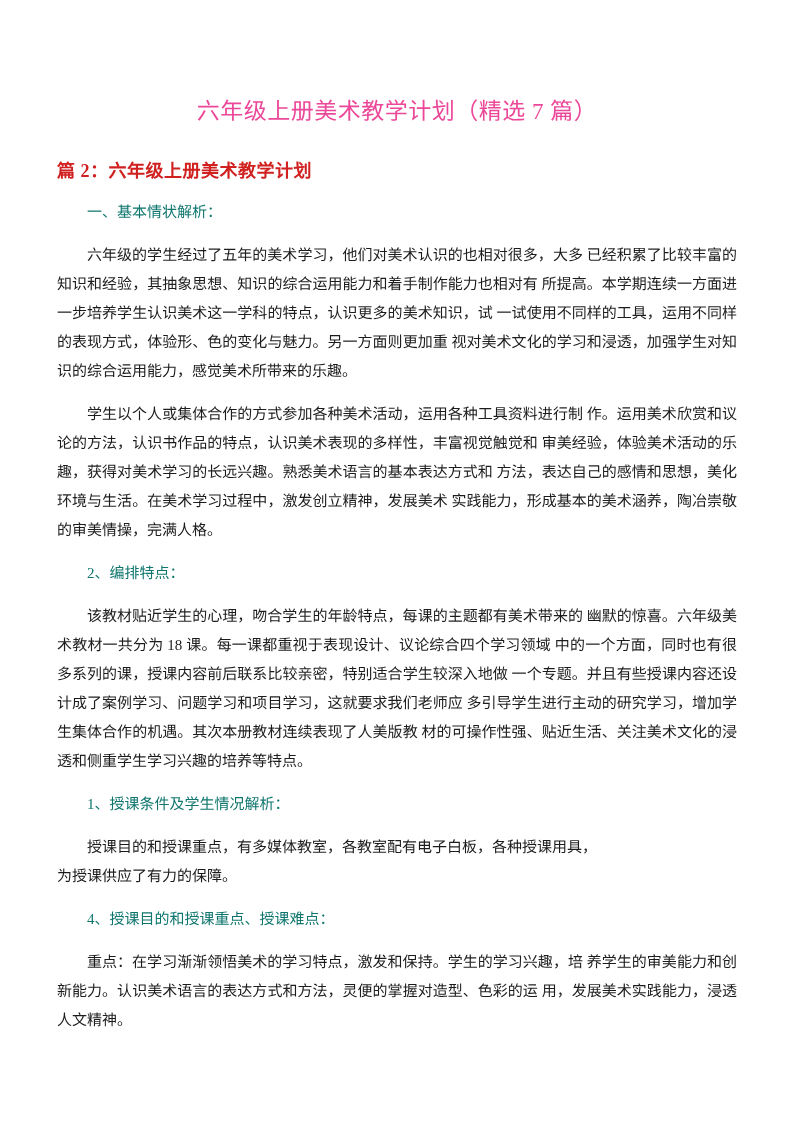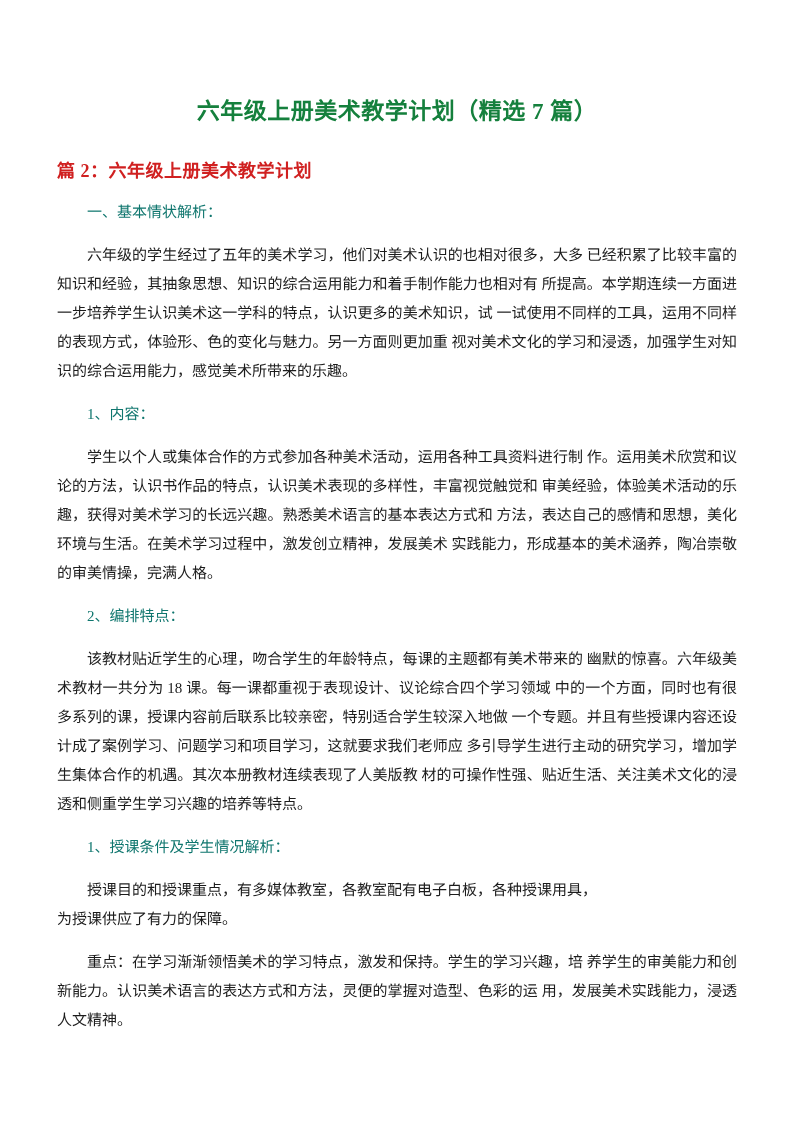--- a/index.html
+++ b/index.html
@@ -16,22 +16,22 @@
     background: #ffffff;
     padding: 92px 57px 40px 57px;
     font-family: "Liberation Serif", "DejaVu Serif", serif;
     color: #1c1c1c;
     overflow: hidden;
   }
   .doc-title {
     margin: 0 0 30px 0;
     text-align: center;
     font-size: 23px;
-    font-weight: bold;
-    color: #15803d;
+    font-weight: normal;
+    color: #ec4899;
     letter-spacing: 0.5px;
   }
   .part-heading {
     margin: 0 0 16px 0;
     font-size: 18px;
     font-weight: bold;
     color: #d02020;
     letter-spacing: 0.5px;
   }
   .sec-heading {
@@ -60,24 +60,24 @@
 
 <div class="page">
   <h1 class="doc-title">六年级上册美术教学计划（精选 7 篇）</h1>
 
   <h2 class="part-heading">篇 2：六年级上册美术教学计划</h2>
 
   <p class="sec-heading">一、基本情状解析：</p>
   <p class="para">六年级的学生经过了五年的美术学习，他们对美术认识的也相对很多，大多 已经积累了比较丰富的知识和经验，其抽象思想、知识的综合运用能力和着手制作能力也相对有 所提高。本学期连续一方面进一步培养学生认识美术这一学科的特点，认识更多的美术知识，试 一试使用不同样的工具，运用不同样的表现方式，体验形、色的变化与魅力。另一方面则更加重 视对美术文化的学习和浸透，加强学生对知识的综合运用能力，感觉美术所带来的乐趣。</p>
 
 
-  <p class="sec-heading">1、内容：</p>
   <p class="para">学生以个人或集体合作的方式参加各种美术活动，运用各种工具资料进行制 作。运用美术欣赏和议论的方法，认识书作品的特点，认识美术表现的多样性，丰富视觉触觉和 审美经验，体验美术活动的乐趣，获得对美术学习的长远兴趣。熟悉美术语言的基本表达方式和 方法，表达自己的感情和思想，美化环境与生活。在美术学习过程中，激发创立精神，发展美术 实践能力，形成基本的美术涵养，陶冶崇敬的审美情操，完满人格。</p>
 
   <p class="sec-heading">2、编排特点：</p>
   <p class="para">该教材贴近学生的心理，吻合学生的年龄特点，每课的主题都有美术带来的 幽默的惊喜。六年级美术教材一共分为 18 课。每一课都重视于表现设计、议论综合四个学习领域 中的一个方面，同时也有很多系列的课，授课内容前后联系比较亲密，特别适合学生较深入地做 一个专题。并且有些授课内容还设计成了案例学习、问题学习和项目学习，这就要求我们老师应 多引导学生进行主动的研究学习，增加学生集体合作的机遇。其次本册教材连续表现了人美版教 材的可操作性强、贴近生活、关注美术文化的浸透和侧重学生学习兴趣的培养等特点。</p>
 
   <p class="sec-heading">1、授课条件及学生情况解析：</p>
   <p class="para pre">授课目的和授课重点，有多媒体教室，各教室配有电子白板，各种授课用具，
 为授课供应了有力的保障。</p>
 
+  <p class="sec-heading">4、授课目的和授课重点、授课难点：</p>
   <p class="para">重点：在学习渐渐领悟美术的学习特点，激发和保持。学生的学习兴趣，培 养学生的审美能力和创新能力。认识美术语言的表达方式和方法，灵便的掌握对造型、色彩的运 用，发展美术实践能力，浸透人文精神。</p>
 </div>
 
 </body></html>

